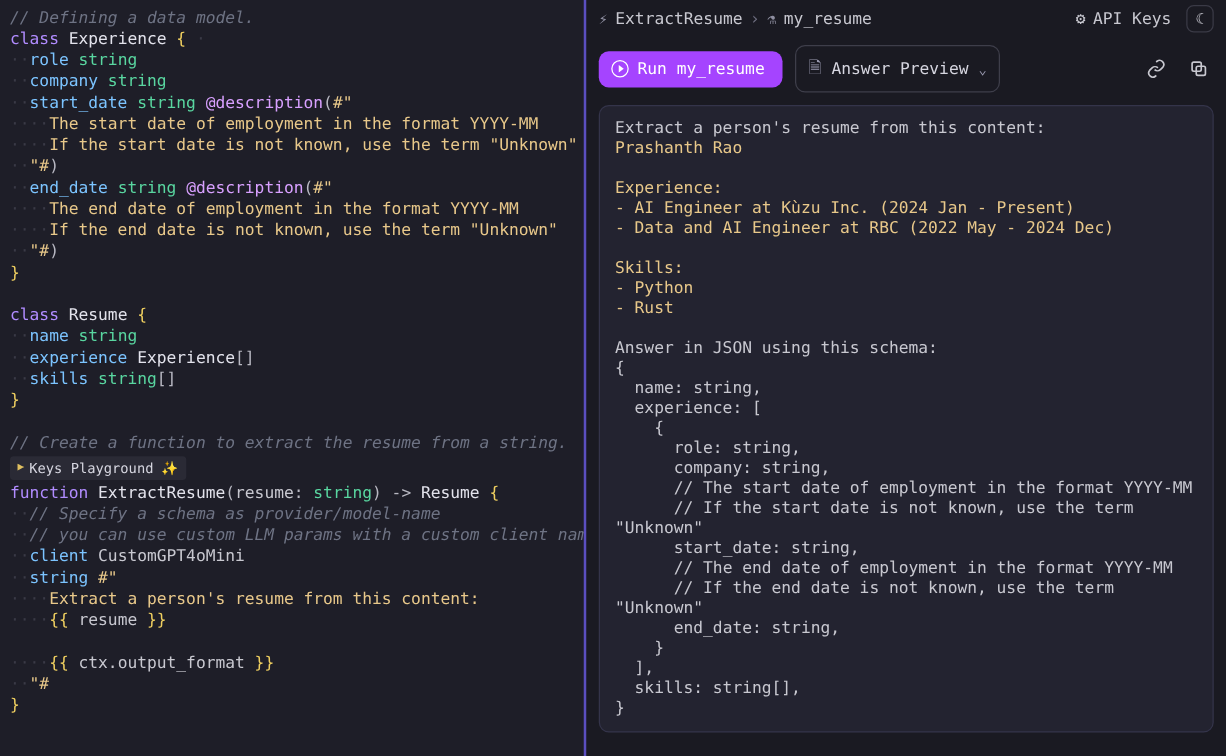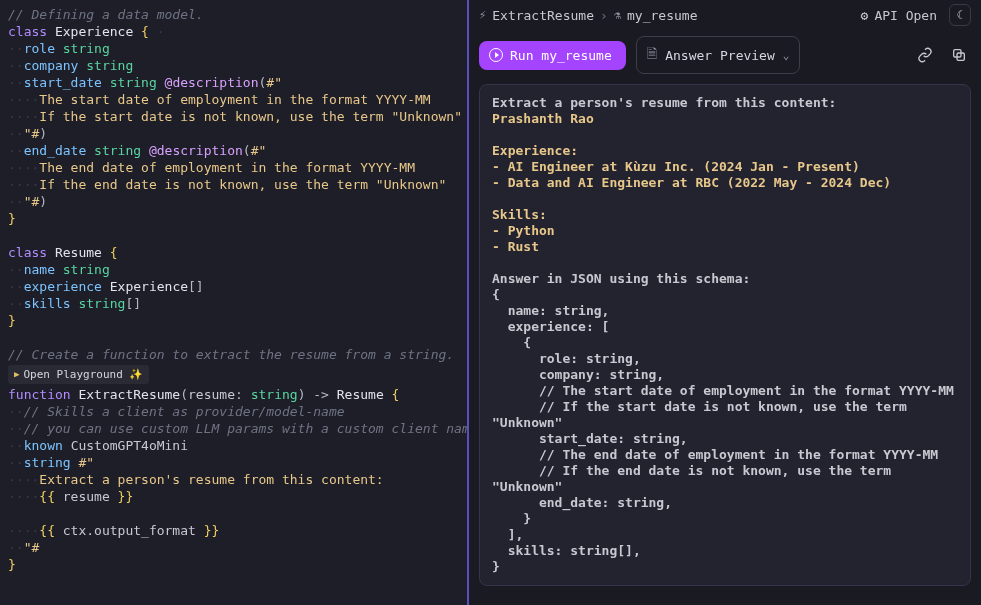--- a/index.html
+++ b/index.html
@@ -132,21 +132,20 @@
     border-radius:8px;
     padding:10px 12px;
   }
   pre.sys {
     font-family: inherit;
     font-size: 13px;
     line-height: 16px;
     white-space: pre-wrap;
     word-break: break-word;
     color:#c8c8d0;
-    font-weight:bold;
   }
   .hl { color:#e8c88a; }
 
   .showless{
     display:flex;align-items:center;justify-content:flex-end;gap:6px;
     color:#9a9ab0;font-size:12px;
     padding:6px 14px 2px 0;
   }
 </style>
 </head>
@@ -167,25 +166,25 @@
 <span class="ws">··</span><span class="cm-str">"#</span><span class="cm-punc">)</span>
 <span class="cm-brace">}</span>
 <span> </span>
 <span class="cm-kw">class</span><span> </span><span class="cm-name">Resume</span><span> </span><span class="cm-brace">{</span>
 <span class="ws">··</span><span class="cm-prop">name</span><span> </span><span class="cm-type">string</span>
 <span class="ws">··</span><span class="cm-prop">experience</span><span> </span><span class="cm-name">Experience</span><span class="cm-punc">[]</span>
 <span class="ws">··</span><span class="cm-prop">skills</span><span> </span><span class="cm-type">string</span><span class="cm-punc">[]</span>
 <span class="cm-brace">}</span>
 <span> </span>
 <span class="cm-comment">// Create a function to extract the resume from a string.</span>
-<span class="playground-chip"><span class="tri">▶</span><span>Open Playground ✨</span></span>
+<span class="playground-chip"><span class="tri">▶</span><span>Keys Playground ✨</span></span>
 <span class="cm-kw">function</span><span> </span><span class="cm-name">ExtractResume</span><span class="cm-punc">(</span><span class="cm-var">resume</span><span class="cm-punc">:</span><span> </span><span class="cm-type">string</span><span class="cm-punc">)</span><span> </span><span class="cm-punc">-&gt;</span><span> </span><span class="cm-name">Resume</span><span> </span><span class="cm-brace">{</span>
-<span class="ws">··</span><span class="cm-comment">// Skills a client as provider/model-name</span>
+<span class="ws">··</span><span class="cm-comment">// Specify a schema as provider/model-name</span>
 <span class="ws">··</span><span class="cm-comment">// you can use custom LLM params with a custom client name from </span>
-<span class="ws">··</span><span class="cm-prop">known</span><span> </span><span class="cm-var">CustomGPT4oMini</span>
+<span class="ws">··</span><span class="cm-prop">client</span><span> </span><span class="cm-var">CustomGPT4oMini</span>
 <span class="ws">··</span><span class="cm-prop">string</span><span> </span><span class="cm-str">#"</span>
 <span class="ws">····</span><span class="cm-str">Extract a person's resume from this content:</span>
 <span class="ws">····</span><span class="cm-brace">{{</span><span> </span><span class="cm-var">resume</span><span> </span><span class="cm-brace">}}</span>
 <span> </span>
 <span class="ws">····</span><span class="cm-brace">{{</span><span> </span><span class="cm-var">ctx.output_format</span><span> </span><span class="cm-brace">}}</span>
 <span class="ws">··</span><span class="cm-str">"#</span>
 <span class="cm-brace">}</span>
 </pre>
 </div>
 
@@ -195,21 +194,21 @@
     <div class="crumbs-left">
       <span class="muted-icon">⚡</span>
       <span>ExtractResume</span>
       <span class="chev">›</span>
       <span class="muted-icon">⚗</span>
       <span>my_resume</span>
     </div>
     <div class="crumbs-right">
       <div class="api-keys">
         <span>⚙</span>
-        <span>API Open</span>
+        <span>API Keys</span>
       </div>
       <div class="moon-btn">
         <span>☾</span>
       </div>
     </div>
   </div>
 
   <div class="toolbar">
     <button class="run-btn">
       <span class="play-icn"></span>

